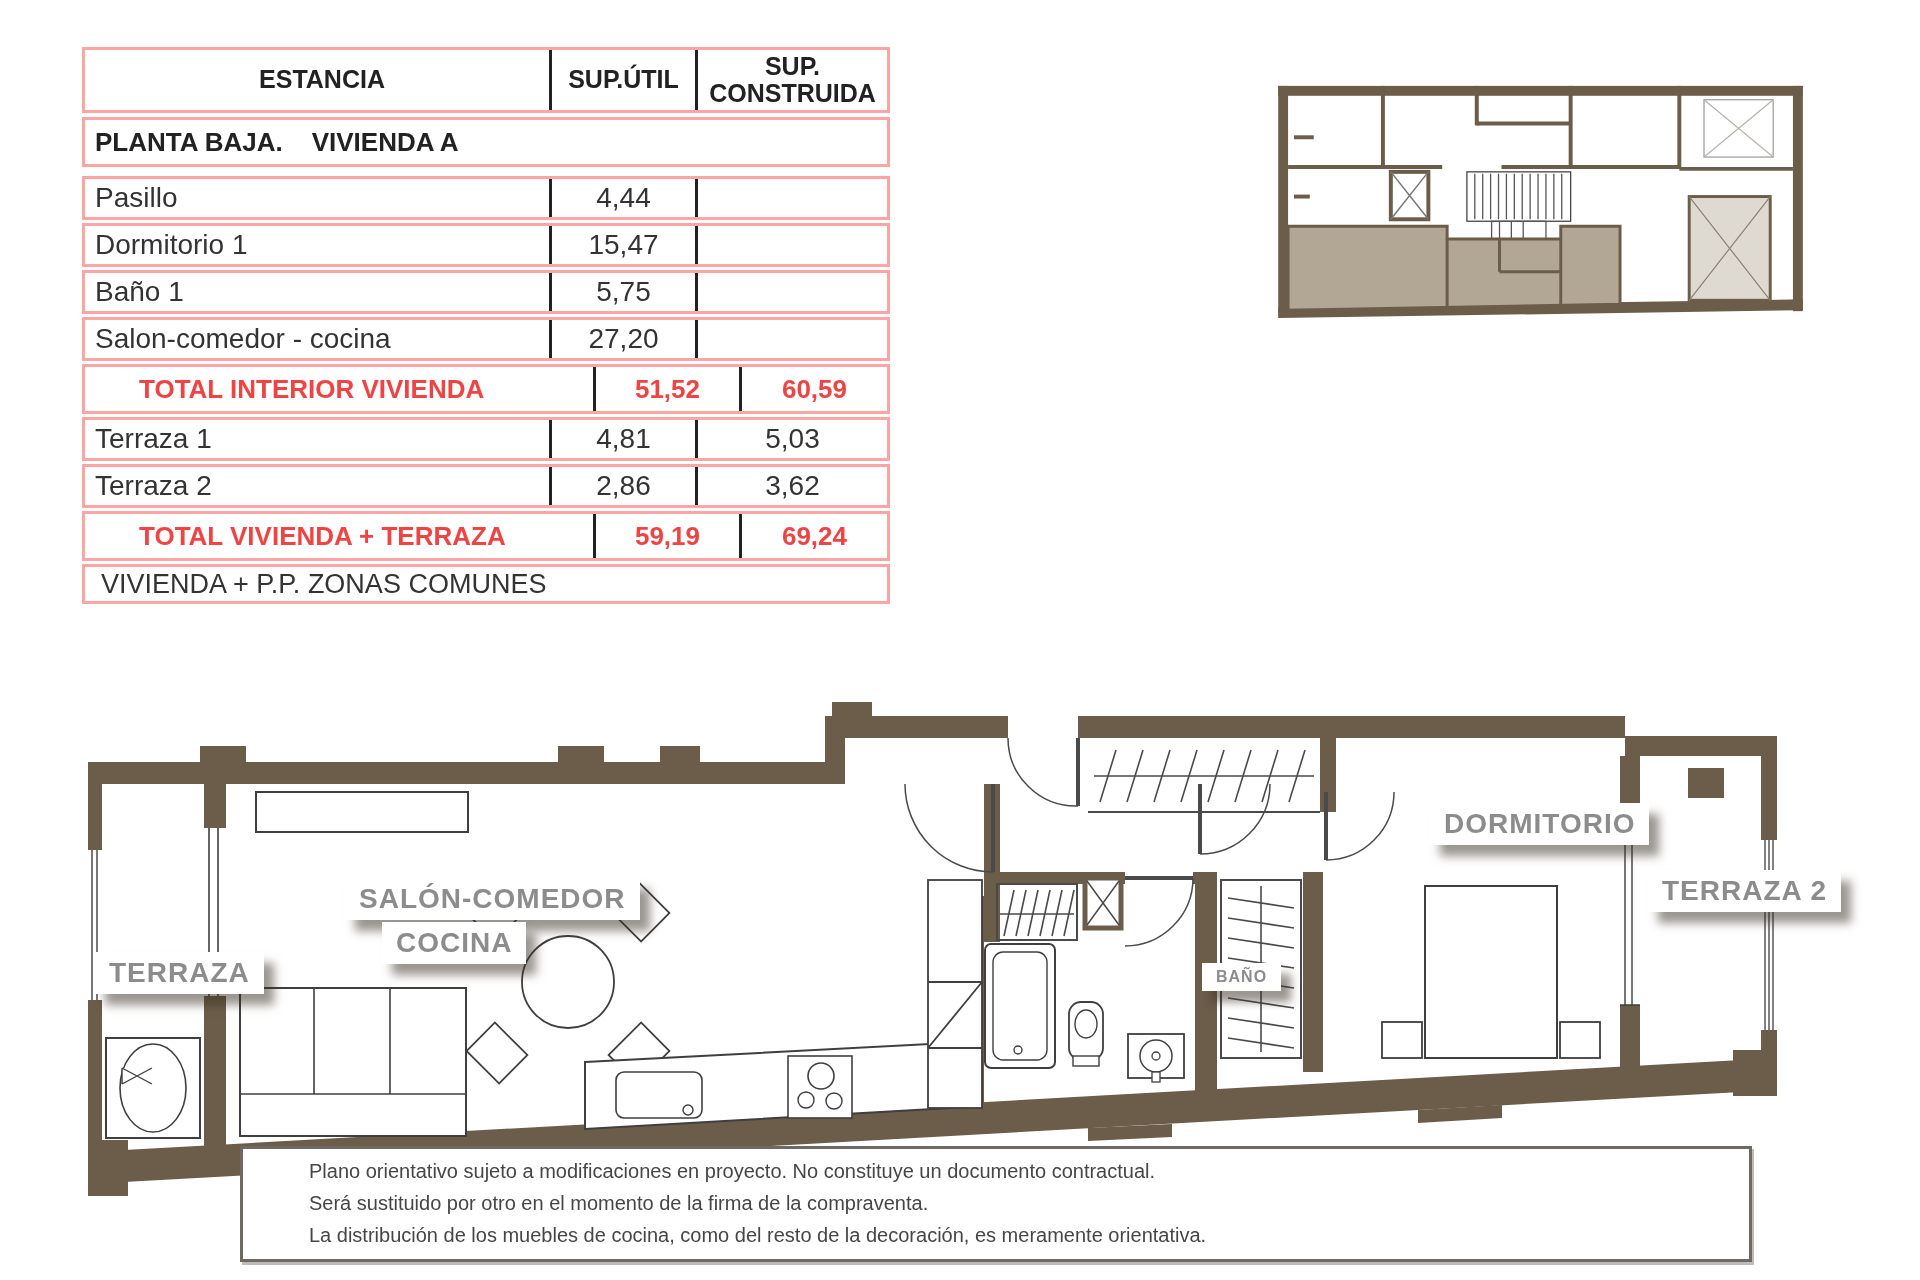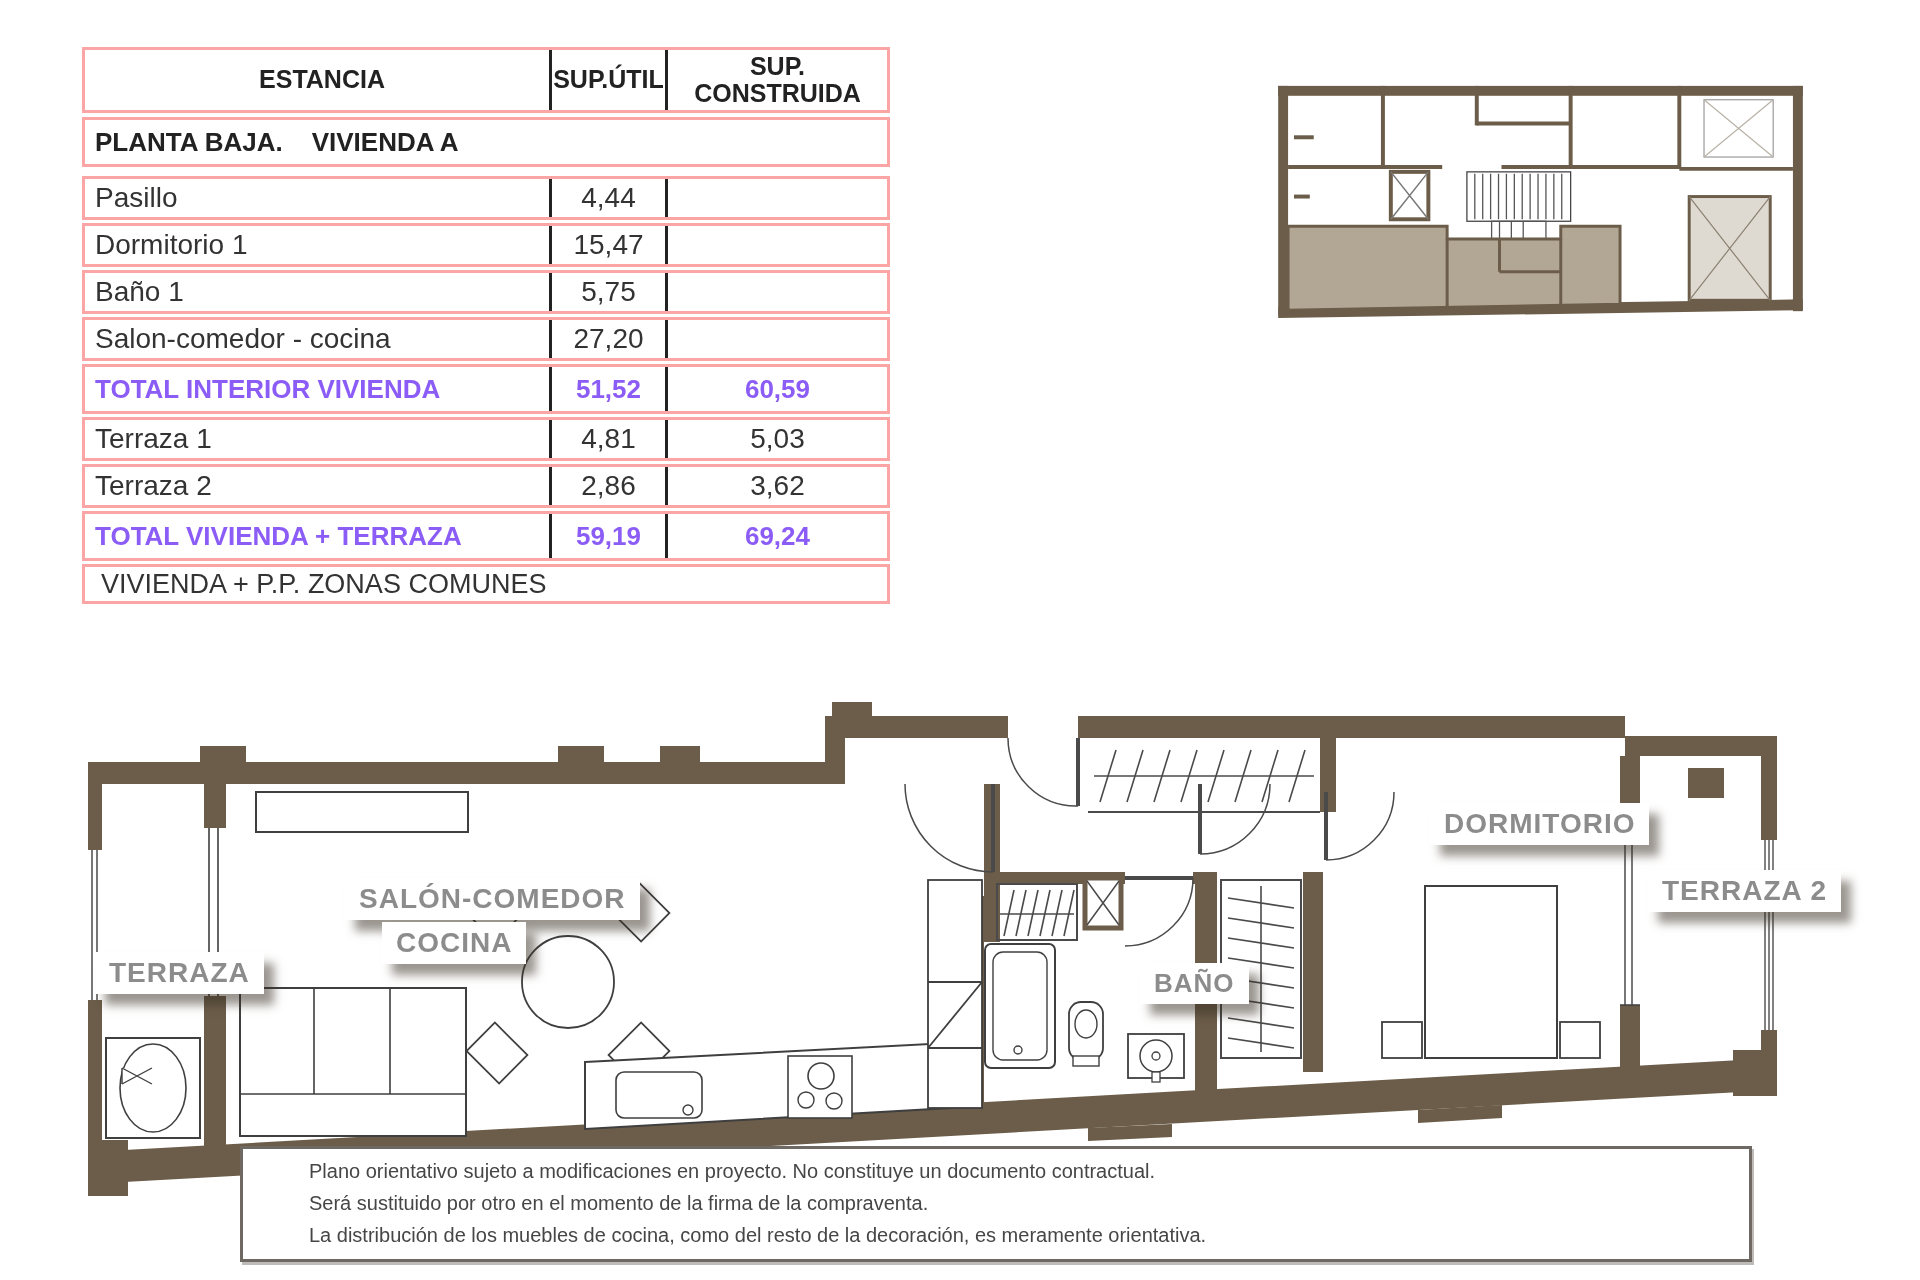--- a/index.html
+++ b/index.html
@@ -6,26 +6,26 @@
   #page{position:relative;width:1920px;height:1280px;background:#fff;overflow:hidden;}
 
   
   #area-table{position:absolute;left:82px;top:47px;width:808px;color:#222;}
   .t-box{box-sizing:border-box;border:3px solid #fca5a5;display:flex;align-items:stretch;background:#fff;}
   .t-head{height:66px;margin-bottom:4px;font-weight:bold;font-size:25px;}
   .t-head .cell{display:flex;align-items:center;justify-content:center;text-align:center;line-height:1.1;}
   .t-planta{height:50px;margin-bottom:9px;font-weight:bold;font-size:26px;}
   .t-planta .cell{display:flex;align-items:center;padding-left:10px;white-space:pre;}
   .t-row{height:44px;margin-bottom:3px;font-size:28px;color:#333;}
-  .t-row.bold{height:50px;font-weight:bold;font-size:26px;color:#8b5cf6;}
+  .t-row.bold{height:50px;font-weight:bold;font-size:26px;color:#ef4444;padding-left:44px;}
   .t-row .cell{display:flex;align-items:center;}
   .t-foot{height:40px;font-size:27px;color:#333;}
   .t-foot .cell{display:flex;align-items:center;padding-left:16px;}
   .c-name{width:464px;padding-left:10px;box-sizing:border-box;}
-  .c-util{width:116px;justify-content:center;border-left:3px solid #222;box-sizing:border-box;}
+  .c-util{width:146px;justify-content:center;border-left:3px solid #222;box-sizing:border-box;}
   .c-con{flex:1;justify-content:center;border-left:3px solid #222;box-sizing:border-box;}
   .c-merged{flex:1;justify-content:center;border-left:3px solid #222;box-sizing:border-box;font-weight:bold;}
 
   
   .lbl{position:absolute;background:#fff;color:#8c8c8c;font-weight:bold;letter-spacing:1px;
        padding:5px 14px;font-size:28px;white-space:nowrap;z-index:5;
        box-shadow:10px 11px 9px rgba(55,46,34,0.5);}
 
   
   #disclaimer{position:absolute;left:240px;top:1146px;width:1512px;box-sizing:border-box;
@@ -278,21 +278,21 @@
     </g>
     <g stroke="#3f3f3f" stroke-width="1.8" fill="#fff">
       <rect x="1294" y="322" width="40" height="36"></rect>
       <rect x="1472" y="322" width="40" height="36"></rect>
     </g>
   </svg>
 
   <div class="lbl" style="left:95px;top:952px">TERRAZA</div>
   <div class="lbl" style="left:345px;top:878px">SALÓN-COMEDOR</div>
   <div class="lbl" style="left:382px;top:922px">COCINA</div>
-  <div class="lbl" style="left:1140px;top:963px;font-size:26px">BAÑO</div>
+  <div class="lbl" style="left:1202px;top:963px;font-size:16px">BAÑO</div>
   <div class="lbl" style="left:1430px;top:803px">DORMITORIO</div>
   <div class="lbl" style="left:1648px;top:870px">TERRAZA 2</div>
 
   <div id="disclaimer">
     <div>Plano orientativo sujeto a modificaciones en proyecto. No constituye un documento contractual.</div>
     <div>Será sustituido por otro en el momento de la firma de la compraventa.</div>
     <div>La distribución de los muebles de cocina, como del resto de la decoración, es meramente orientativa.</div>
   </div>
 
 </div>

